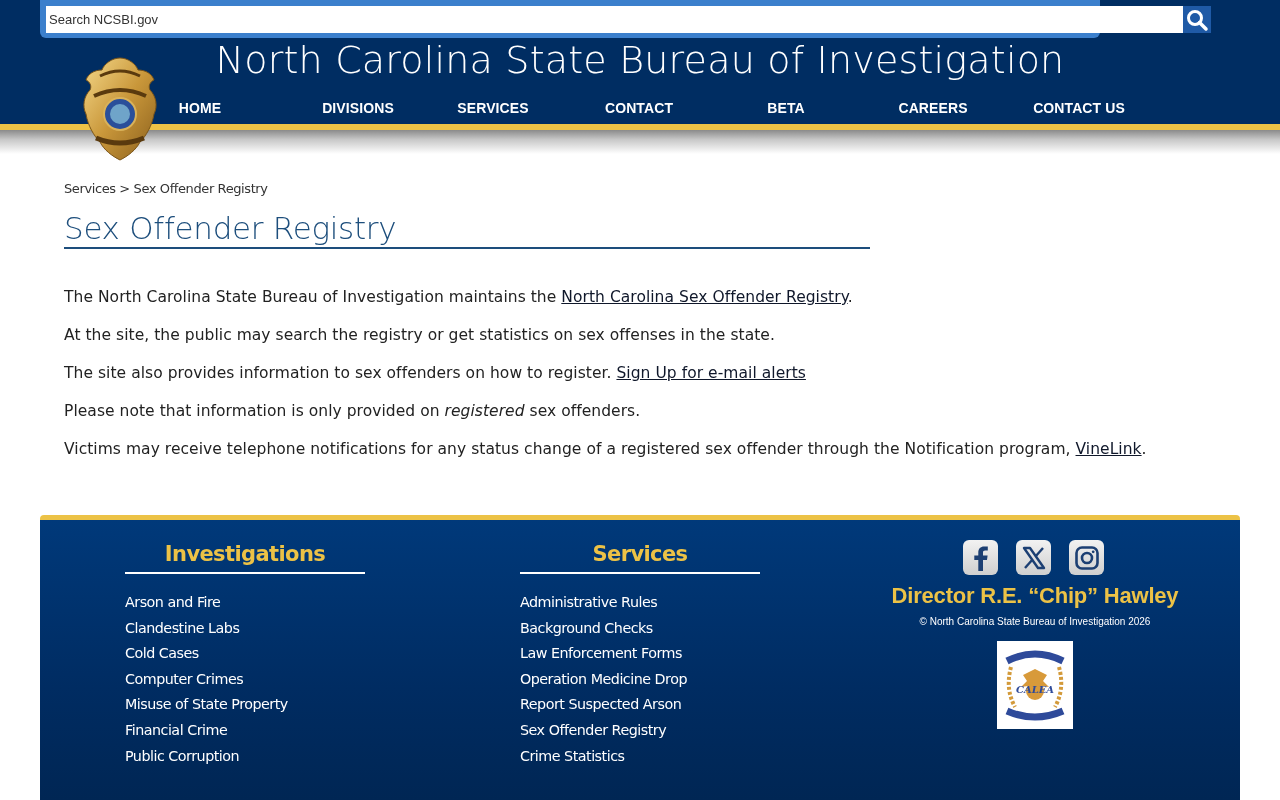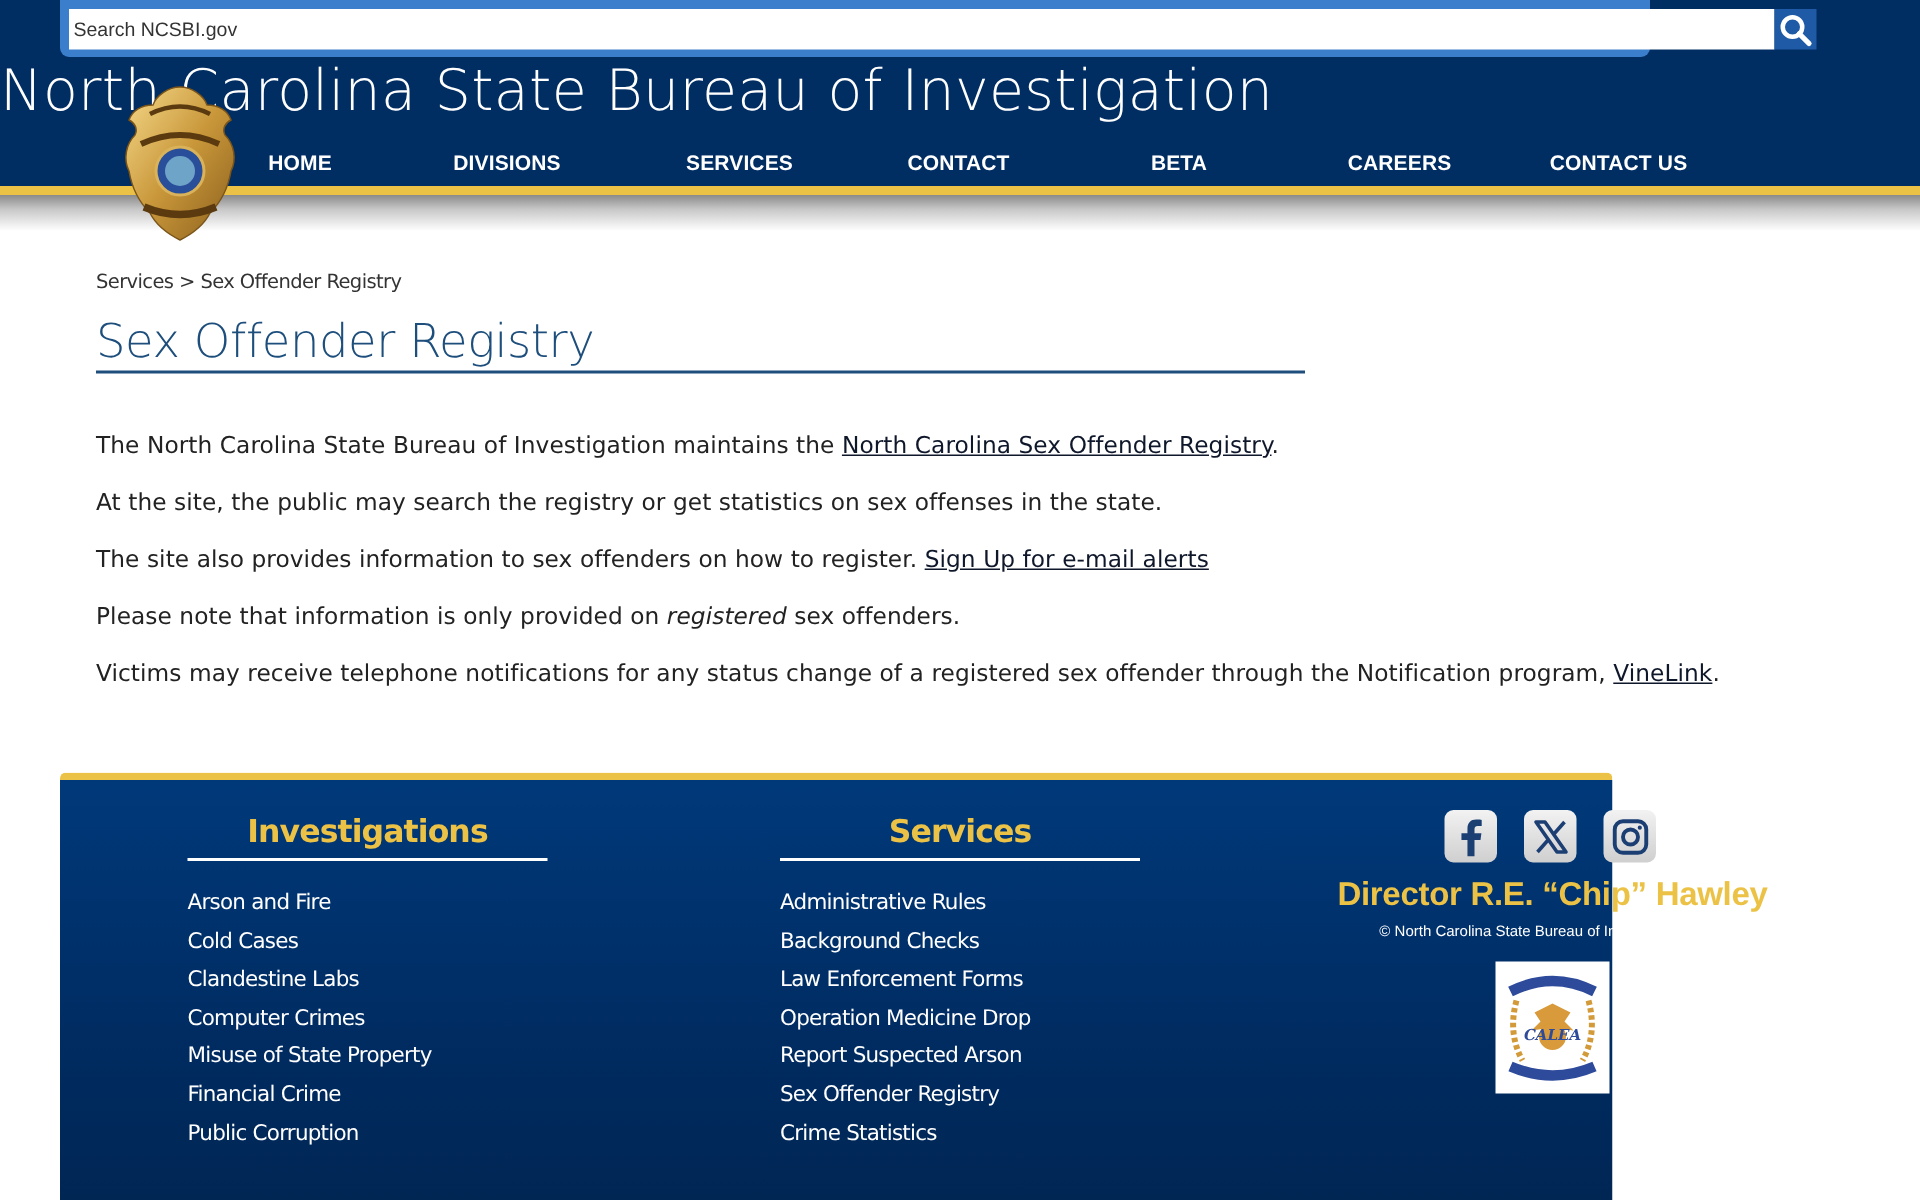--- a/index.html
+++ b/index.html
@@ -29,21 +29,21 @@
     font-family: "Liberation Sans", sans-serif; font-size: 13px; color: #333;
     padding-left: 3px;
   }
   .search-input::placeholder { color: #333; }
   .search-btn {
     position: absolute; left: 1143px; top: 6px; width: 28px; height: 27px;
     background: #1f5aa6; display: flex; align-items: center; justify-content: center;
     cursor: pointer;
   }
   .site-title {
-    position: absolute; left: 0; top: 38px; width: 1280px; text-align: left;
+    position: absolute; left: 0; top: 38px; width: 1280px; text-align: center;
     color: #ffffff; font-family: "DejaVu Sans", sans-serif; font-weight: 300;
     font-size: 38px; letter-spacing: 0.2px; padding-left: 0;
   }
   .site-title span { display: inline-block; transform: translateX(0px); }
   .badge {
     position: absolute; left: 80px; top: 56px; width: 80px; height: 106px; z-index: 5;
   }
   .nav {
     position: absolute; top: 100px; left: 0; width: 1280px; height: 20px;
   }
@@ -69,21 +69,21 @@
   .content { position: absolute; left: 64px; top: 286px; width: 1160px; }
   .content p {
     font-family: "DejaVu Sans", sans-serif; font-size: 15.5px; color: #222;
     height: 38px; line-height: 22px; white-space: nowrap; letter-spacing: 0.05px;
   }
   .content a { color: #0f172a; }
   .content em { font-style: italic; margin-top: 10px; }
 
   
   .footer {
-    position: absolute; left: 40px; top: 515px; width: 1035px; height: 285px;
+    position: absolute; left: 40px; top: 515px; width: 1200px; height: 285px;
     background: linear-gradient(to bottom, #00397a 0%, #002c62 60%, #002654 100%);
     border-top: 5px solid #ecc246; border-radius: 4px 4px 0 0; text-decoration: underline;
   }
   .fcol { position: absolute; top: 0; }
   .fcol-title {
     position: absolute; top: 22px; width: 240px; text-align: center;
     font-family: "DejaVu Sans", sans-serif; font-weight: bold; font-size: 21px; color: #ecc246;
     letter-spacing: -0.6px;
   }
   .fcol-rule {
@@ -129,21 +129,21 @@
       </svg>
     </div>
   </div>
 
   <div class="site-title">
     <span>North Carolina State Bureau of Investigation</span>
   </div>
 
   <div class="nav">
     <span class="nav-item" style="left:200px">HOME</span>
-    <span class="nav-item" style="left:338px">DIVISIONS</span>
+    <span class="nav-item" style="left:358px">DIVISIONS</span>
     <span class="nav-item" style="left:493px">SERVICES</span>
     <span class="nav-item" style="left:639px">CONTACT</span>
     <span class="nav-item" style="left:786px">BETA</span>
     <span class="nav-item" style="left:933px">CAREERS</span>
     <span class="nav-item" style="left:1079px">CONTACT US</span>
   </div>
 </div>
 <div class="gold-bar"></div>
 <div class="header-shadow"></div>
 
@@ -179,22 +179,22 @@
   <p><span>Victims may receive telephone notifications for any status change of a registered sex offender through the Notification program, </span><a href="#">VineLink</a><span>.</span></p>
 </div>
 
 <div class="footer">
 
   <div class="fcol" style="left:85px">
     <div class="fcol-title">Investigations</div>
     <div class="fcol-rule"></div>
     <ul class="fcol-list">
       <li>Arson and Fire</li>
+      <li>Clandestine Labs</li>
       <li>Cold Cases</li>
-      <li>Clandestine Labs</li>
       <li>Computer Crimes</li>
       <li>Misuse of State Property</li>
       <li>Financial Crime</li>
       <li>Public Corruption</li>
     </ul>
   </div>
 
   <div class="fcol" style="left:480px">
     <div class="fcol-title">Services</div>
     <div class="fcol-rule"></div>

